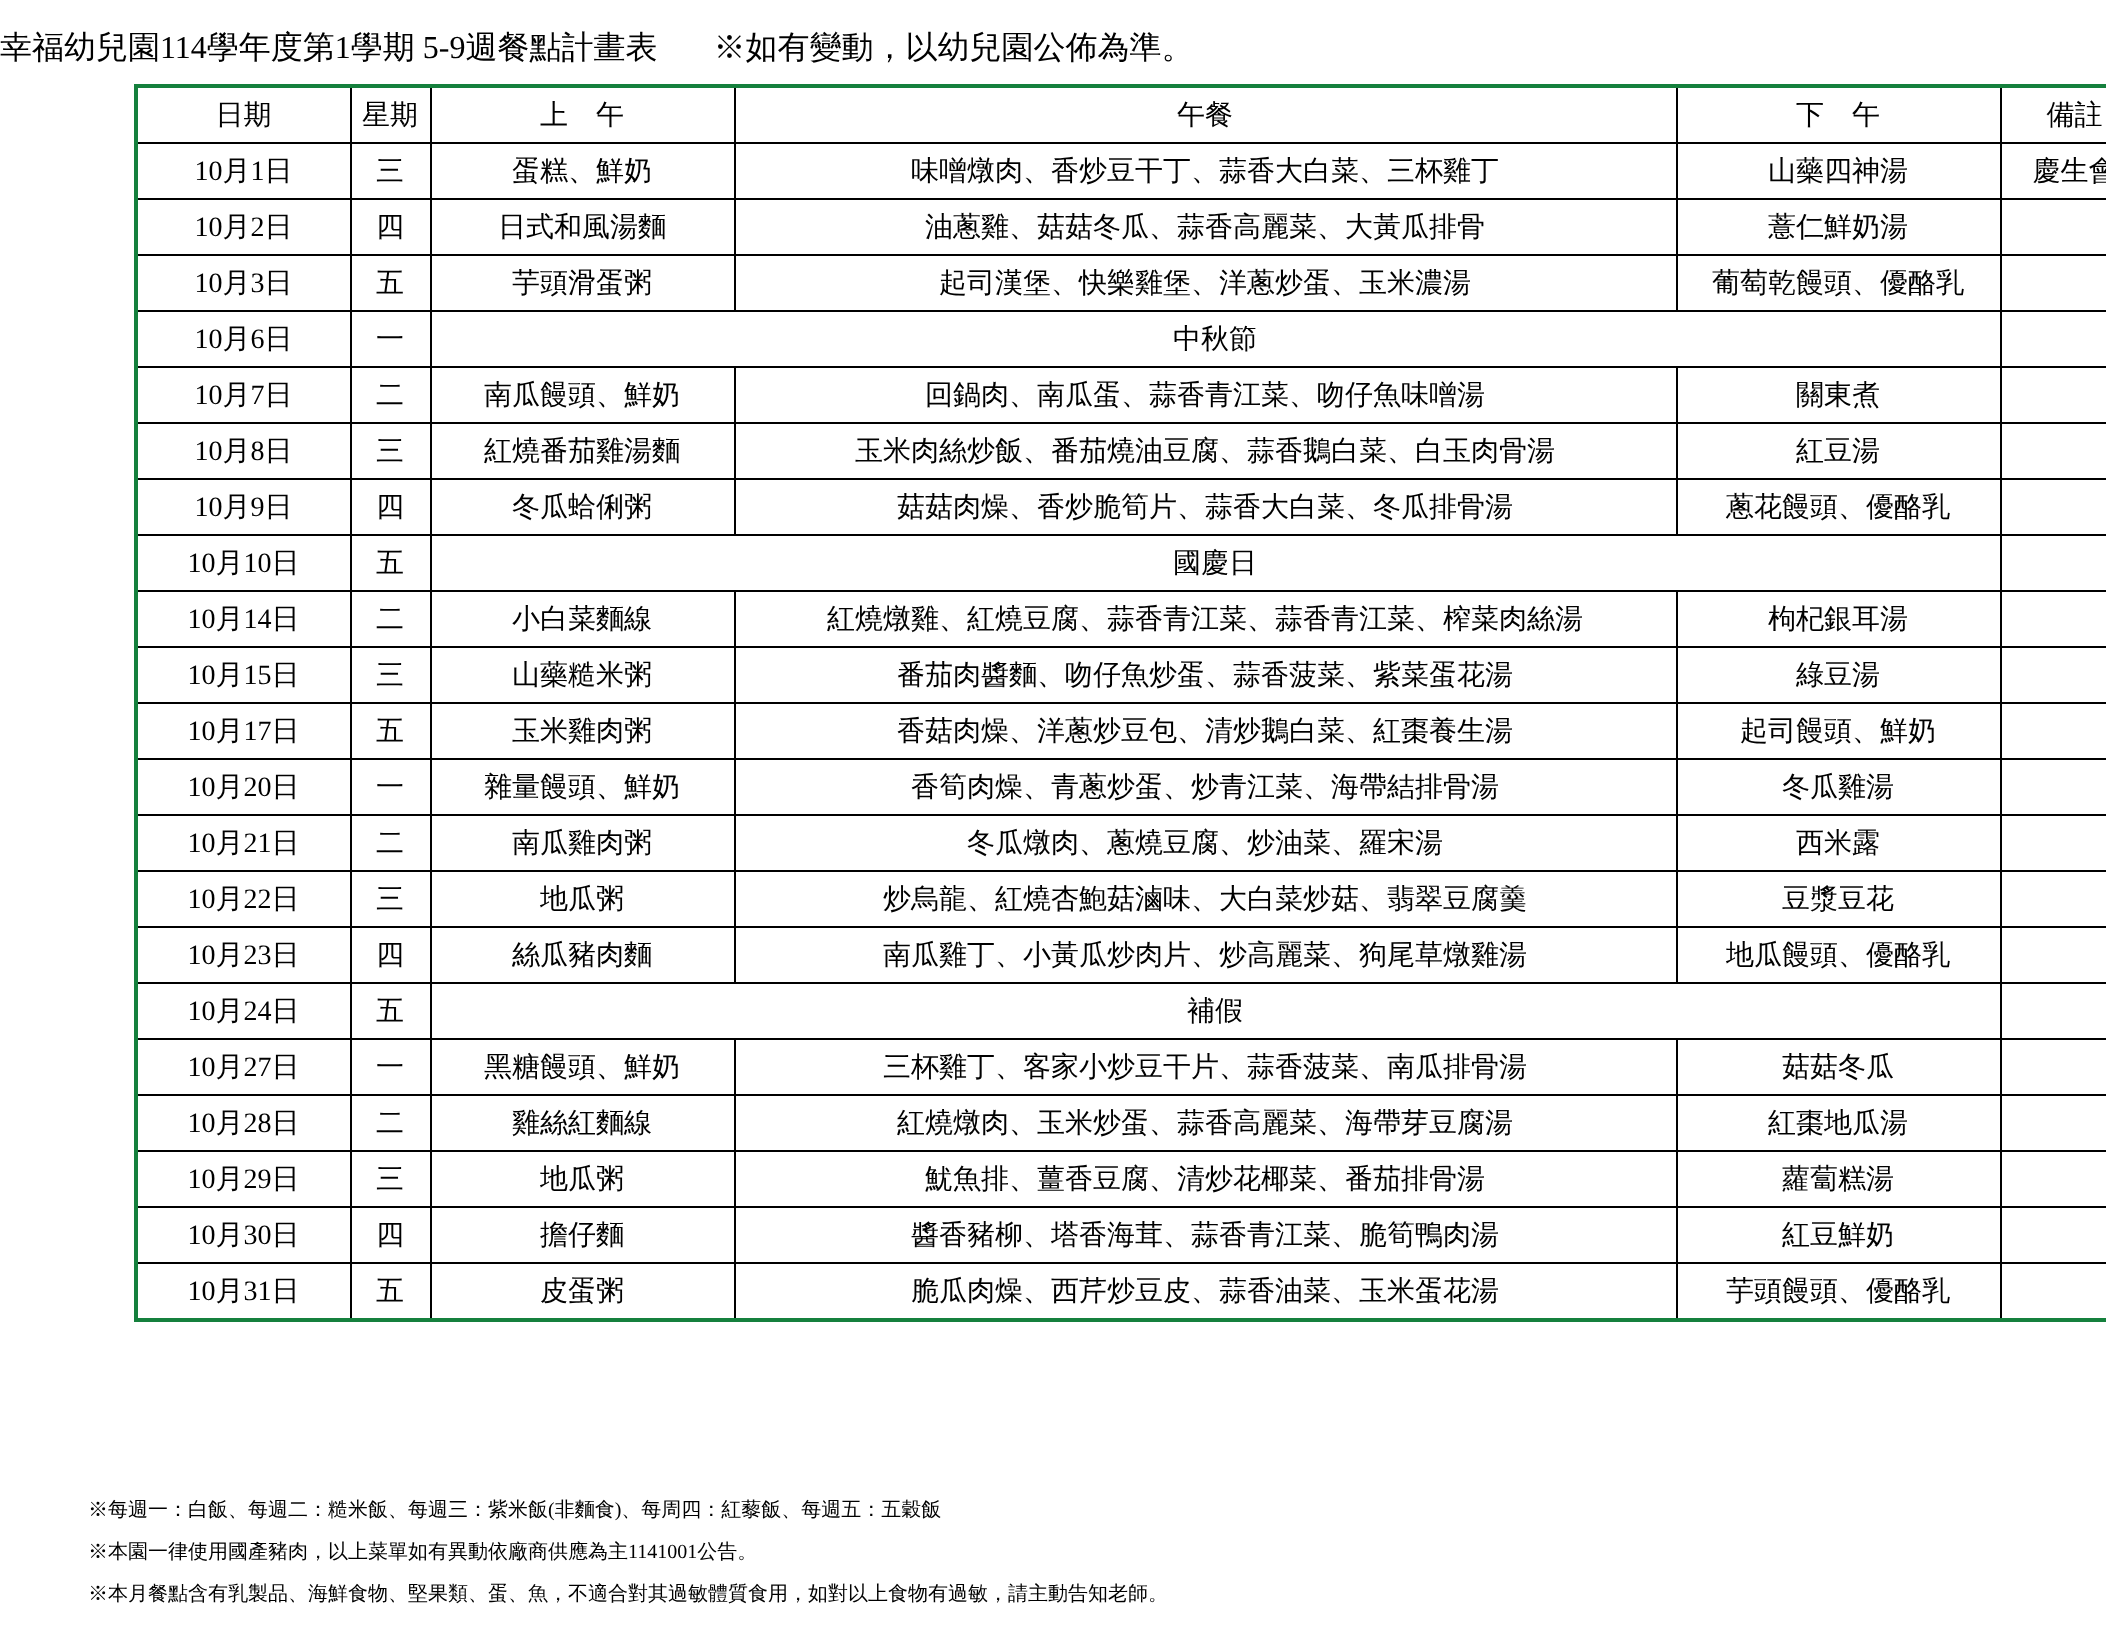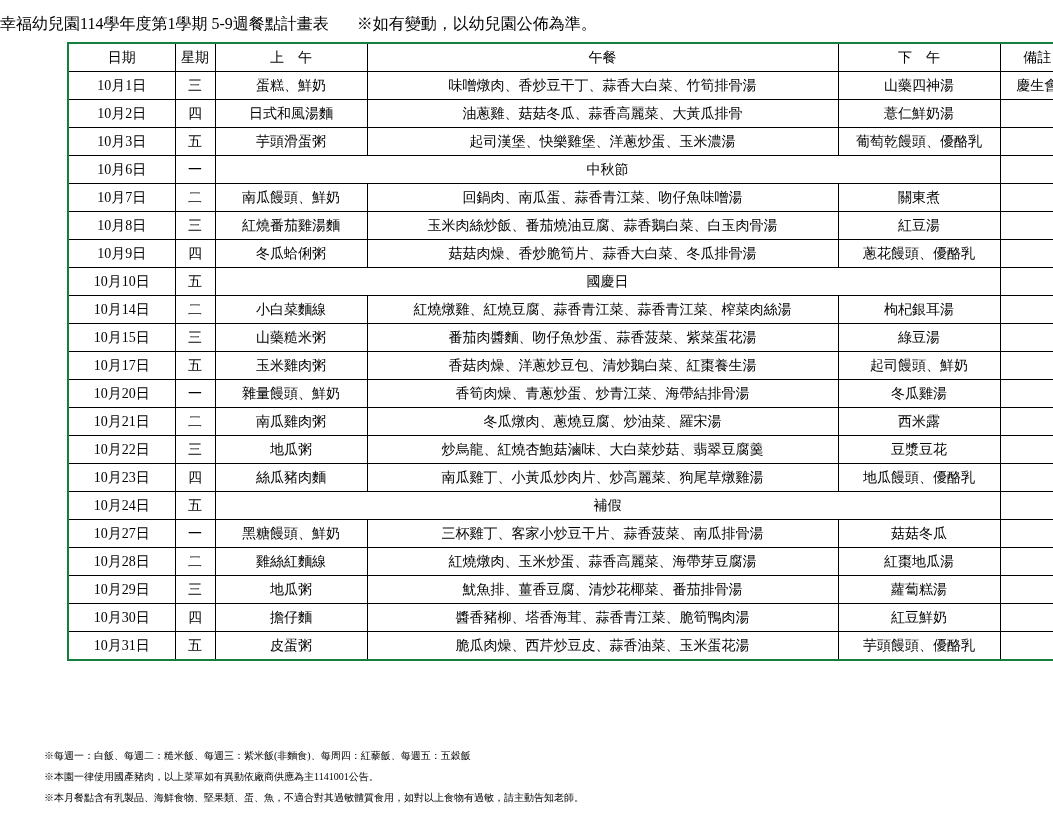--- a/index.html
+++ b/index.html
@@ -85,21 +85,21 @@
       <th>午餐</th>
       <th>下　午</th>
       <th>備註</th>
     </tr>
   </thead>
   <tbody>
       <tr>
         <td>10月1日</td>
         <td>三</td>
         <td>蛋糕、鮮奶</td>
-        <td>味噌燉肉、香炒豆干丁、蒜香大白菜、竹筍排骨湯</td>
+        <td>味噌燉肉、香炒豆干丁、蒜香大白菜、三杯雞丁</td>
         <td>山藥四神湯</td>
         <td>慶生會</td>
       </tr>
       <tr>
         <td>10月2日</td>
         <td>四</td>
         <td>日式和風湯麵</td>
         <td>油蔥雞、菇菇冬瓜、蒜香高麗菜、大黃瓜排骨</td>
         <td>薏仁鮮奶湯</td>
         <td></td>

